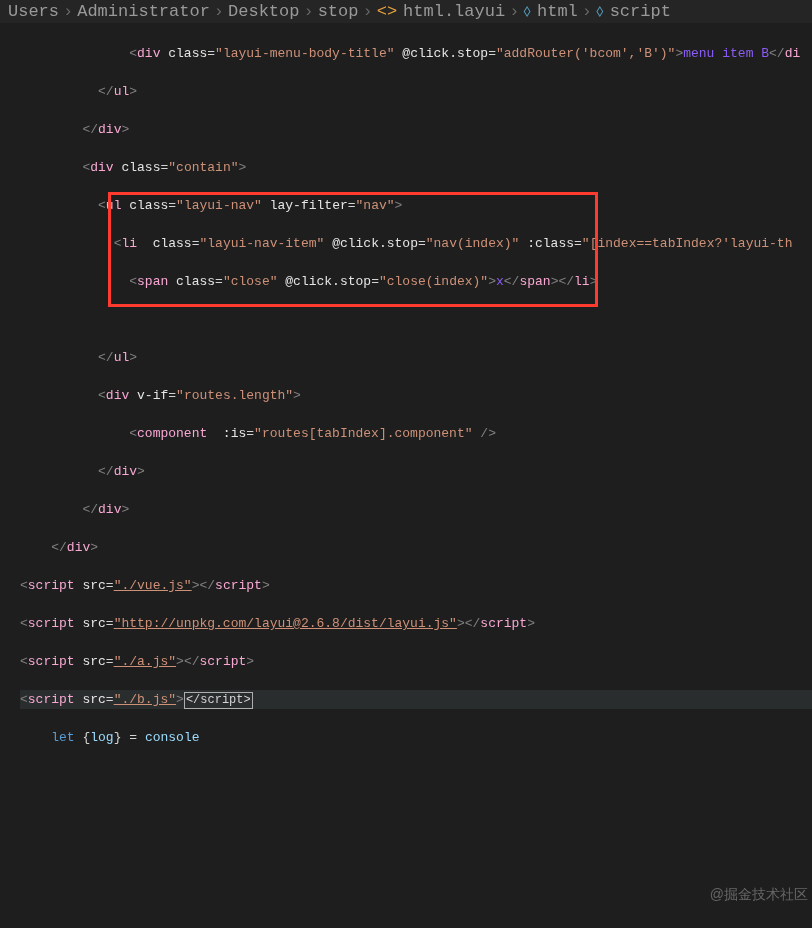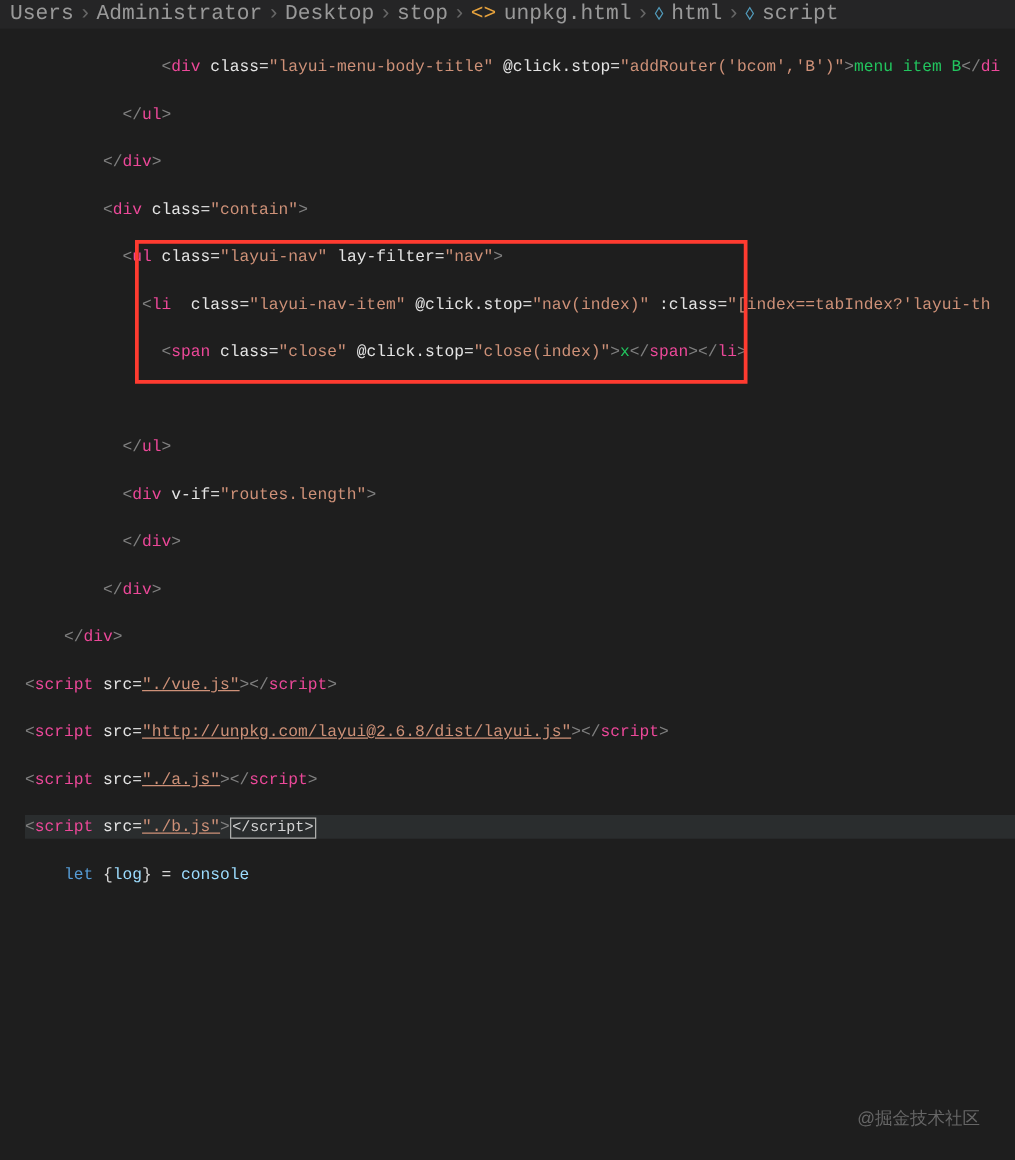--- a/index.html
+++ b/index.html
@@ -28,24 +28,24 @@
 .breadcrumb .icon { color: #e8a33d; margin-right: 2px; }
 .breadcrumb .icon.blue { color: #519aba; }
 .editor {
   position: relative;
   padding: 2px 0 0 20px;
   white-space: pre;
 }
 .line { height: 19px; }
 .highlighted-line { background: #2a2d2e; }
 .tag { color: #808080; }
-.tagname { color: #ec4899; }
+.tagname { color: #f9a8d4; }
 .attr { color: #e5e5e5; }
 .str { color: #ce9178; }
-.txt { color: #22c55e; }
+.txt { color: #8b5cf6; }
 .op { color: #d4d4d4; }
 .kw { color: #569cd6; }
 .var { color: #9cdcfe; }
 .guide { color: #404040; }
 .cursor-box {
   display: inline-block;
   border: 1px solid #aeafad;
   padding: 0 1px;
   font-size: 12px;
   line-height: 15px;
@@ -55,60 +55,61 @@
   border: 3px solid #ff3b30;
   top: 169px;
   left: 108px;
   width: 490px;
   height: 115px;
   pointer-events: none;
 }
 .watermark {
   position: absolute;
   bottom: 24px;
-  right: 28px;
+  right: 4px;
   color: #666;
   font-size: 14px;
   font-family: sans-serif;
 }
 .el-link { text-decoration: underline; }
 </style>
 </head>
 <body>
 
 <div class="breadcrumb">
   <span>Users</span>
   <span class="sep">›</span>
   <span>Administrator</span>
   <span class="sep">›</span>
   <span>Desktop</span>
   <span class="sep">›</span>
   <span>stop</span>
   <span class="sep">›</span>
   <span class="icon">&lt;&gt;</span>
-  <span>unpkg.html</span>
+  <span>html.layui</span>
   <span class="sep">›</span>
   <span class="icon blue">⬨</span>
   <span>html</span>
   <span class="sep">›</span>
   <span class="icon blue">⬨</span>
   <span>script</span>
 </div>
 
 <div class="editor">
 <div class="line"><span class="guide">              </span><span class="tag">&lt;</span><span class="tagname">div</span> <span class="attr">class</span><span class="op">=</span><span class="str">"layui-menu-body-title"</span> <span class="attr">@click.stop</span><span class="op">=</span><span class="str">"addRouter('bcom','B')"</span><span class="tag">&gt;</span><span class="txt">menu item B</span><span class="tag">&lt;/</span><span class="tagname">di</span></div>
 <div class="line"><span class="guide">          </span><span class="tag">&lt;/</span><span class="tagname">ul</span><span class="tag">&gt;</span></div>
 <div class="line"><span class="guide">        </span><span class="tag">&lt;/</span><span class="tagname">div</span><span class="tag">&gt;</span></div>
 <div class="line"><span class="guide">        </span><span class="tag">&lt;</span><span class="tagname">div</span> <span class="attr">class</span><span class="op">=</span><span class="str">"contain"</span><span class="tag">&gt;</span></div>
 <div class="line"><span class="guide">          </span><span class="tag">&lt;</span><span class="tagname">ul</span> <span class="attr">class</span><span class="op">=</span><span class="str">"layui-nav"</span> <span class="attr">lay-filter</span><span class="op">=</span><span class="str">"nav"</span><span class="tag">&gt;</span></div>
 <div class="line"><span class="guide">            </span><span class="tag">&lt;</span><span class="tagname">li</span>  <span class="attr">class</span><span class="op">=</span><span class="str">"layui-nav-item"</span> <span class="attr">@click.stop</span><span class="op">=</span><span class="str">"nav(index)"</span> <span class="attr">:class</span><span class="op">=</span><span class="str">"[index==tabIndex?'layui-th</span></div>
 <div class="line"><span class="guide">              </span><span class="tag">&lt;</span><span class="tagname">span</span> <span class="attr">class</span><span class="op">=</span><span class="str">"close"</span> <span class="attr">@click.stop</span><span class="op">=</span><span class="str">"close(index)"</span><span class="tag">&gt;</span><span class="txt">x</span><span class="tag">&lt;/</span><span class="tagname">span</span><span class="tag">&gt;&lt;/</span><span class="tagname">li</span><span class="tag">&gt;</span></div>
 <div class="line"> </div>
 <div class="line"><span class="guide">          </span><span class="tag">&lt;/</span><span class="tagname">ul</span><span class="tag">&gt;</span></div>
 <div class="line"><span class="guide">          </span><span class="tag">&lt;</span><span class="tagname">div</span> <span class="attr">v-if</span><span class="op">=</span><span class="str">"routes.length"</span><span class="tag">&gt;</span></div>
+<div class="line"><span class="guide">              </span><span class="tag">&lt;</span><span class="tagname">component</span>  <span class="attr">:is</span><span class="op">=</span><span class="str">"routes[tabIndex].component"</span> <span class="tag">/&gt;</span></div>
 <div class="line"><span class="guide">          </span><span class="tag">&lt;/</span><span class="tagname">div</span><span class="tag">&gt;</span></div>
 <div class="line"><span class="guide">        </span><span class="tag">&lt;/</span><span class="tagname">div</span><span class="tag">&gt;</span></div>
 <div class="line"><span class="guide">    </span><span class="tag">&lt;/</span><span class="tagname">div</span><span class="tag">&gt;</span></div>
 <div class="line"><span class="tag">&lt;</span><span class="tagname">script</span> <span class="attr">src</span><span class="op">=</span><span class="str el-link">"./vue.js"</span><span class="tag">&gt;&lt;/</span><span class="tagname">script</span><span class="tag">&gt;</span></div>
 <div class="line"><span class="tag">&lt;</span><span class="tagname">script</span> <span class="attr">src</span><span class="op">=</span><span class="str el-link">"http://unpkg.com/layui@2.6.8/dist/layui.js"</span><span class="tag">&gt;&lt;/</span><span class="tagname">script</span><span class="tag">&gt;</span></div>
 <div class="line"><span class="tag">&lt;</span><span class="tagname">script</span> <span class="attr">src</span><span class="op">=</span><span class="str el-link">"./a.js"</span><span class="tag">&gt;&lt;/</span><span class="tagname">script</span><span class="tag">&gt;</span></div>
 <div class="line highlighted-line"><span class="tag">&lt;</span><span class="tagname">script</span> <span class="attr">src</span><span class="op">=</span><span class="str el-link">"./b.js"</span><span class="tag">&gt;</span><span class="cursor-box">&lt;/script&gt;</span></div>
 <div class="line">    <span class="kw">let</span> <span class="op">{</span><span class="var">log</span><span class="op">} = </span><span class="var">console</span></div>
 
 

